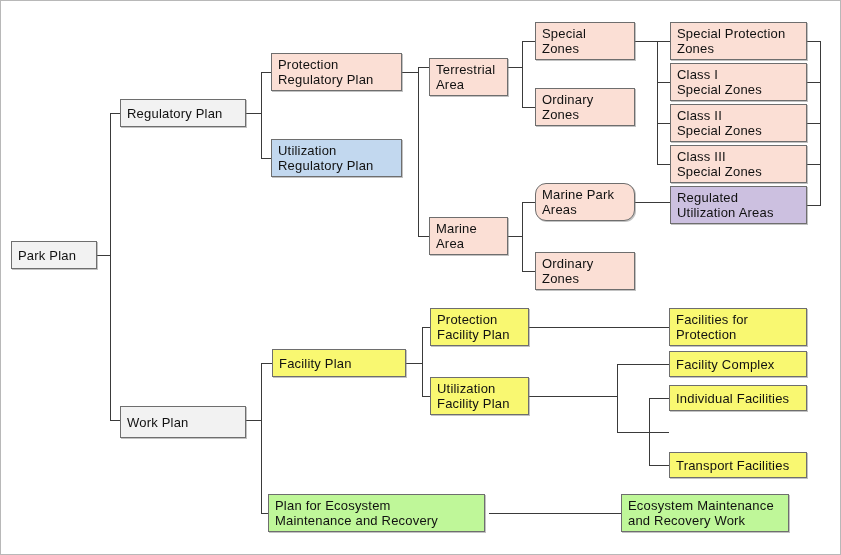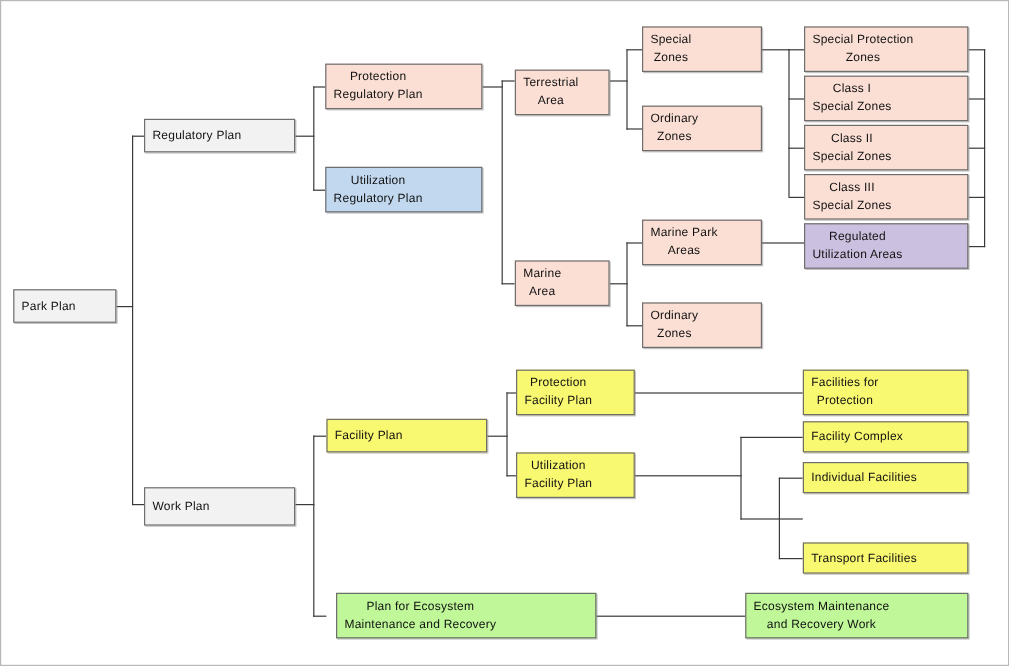--- a/index.html
+++ b/index.html
@@ -18,27 +18,26 @@
     font-family: "Liberation Sans", sans-serif;
   }
   .node {
     position: absolute;
     box-sizing: border-box;
     border: 1px solid #6e6e6e;
     display: flex;
     align-items: center;
     padding-left: 6px;
     padding-right: 4px;
-    font-size: 10px;
+    font-size: 13px;
     line-height: 15px;
     color: #111111;
     letter-spacing: 0.2px;
     white-space: pre-line;
     box-shadow: 1px 1px 0 rgba(120,120,120,0.45);
-    text-align: center;
   }
   .node span {
     display: block;
     white-space: pre-line;
   }
   .c-gray   { background: #f2f2f2; }
   .c-pink   { background: #fbdfd5; }
   .c-blue   { background: #c2d8ef; }
   .c-purple { background: #ccc0e0; }
   .c-yellow { background: #f9f871; }
@@ -155,21 +154,21 @@
   <div class="node c-pink" style="left:534px; top:21px; width:100px; height:38px;">
     <span>Special
 Zones</span>
   </div>
 
   <div class="node c-pink" style="left:534px; top:87px; width:100px; height:38px;">
     <span>Ordinary
 Zones</span>
   </div>
 
-  <div class="node c-pink" style="left:534px; top:182px; width:100px; height:38px;">
+  <div class="node c-pink" style="left:534px; top:182px; width:100px; height:38px;border-radius:11px;">
     <span>Marine  Park
 Areas</span>
   </div>
 
   <div class="node c-pink" style="left:534px; top:251px; width:100px; height:38px;">
     <span>Ordinary
 Zones</span>
   </div>
 
   <div class="node c-pink" style="left:669px; top:21px; width:137px; height:38px;">
@@ -194,21 +193,21 @@
 
   <div class="node c-purple" style="left:669px; top:185px; width:137px; height:38px;">
     <span>Regulated
 Utilization  Areas</span>
   </div>
 
   <div class="node c-yellow" style="left:271px; top:348px; width:134px; height:28px;">
     <span>Facility  Plan</span>
   </div>
 
-  <div class="node c-green" style="left:279px; top:493px; width:217px; height:38px;">
+  <div class="node c-green" style="left:267px; top:493px; width:217px; height:38px;">
     <span>Plan  for  Ecosystem
 Maintenance and  Recovery</span>
   </div>
 
   <div class="node c-yellow" style="left:429px; top:307px; width:99px; height:38px;">
     <span>Protection
 Facility  Plan</span>
   </div>
 
   <div class="node c-yellow" style="left:429px; top:376px; width:99px; height:38px;">
@@ -227,18 +226,18 @@
 
   <div class="node c-yellow" style="left:668px; top:350px; width:138px; height:26px;">
     <span>Facility  Complex</span>
   </div>
 
 
   <div class="node c-yellow" style="left:668px; top:451px; width:138px; height:26px;">
     <span>Transport  Facilities</span>
   </div>
 
-  <div class="node c-green" style="left:620px; top:493px; width:186px; height:38px;">
+  <div class="node c-green" style="left:620px; top:493px; width:168px; height:38px;">
     <span>Ecosystem  Maintenance
 and  Recovery  Work</span>
   </div>
 
 </div>
 
 </body></html>

